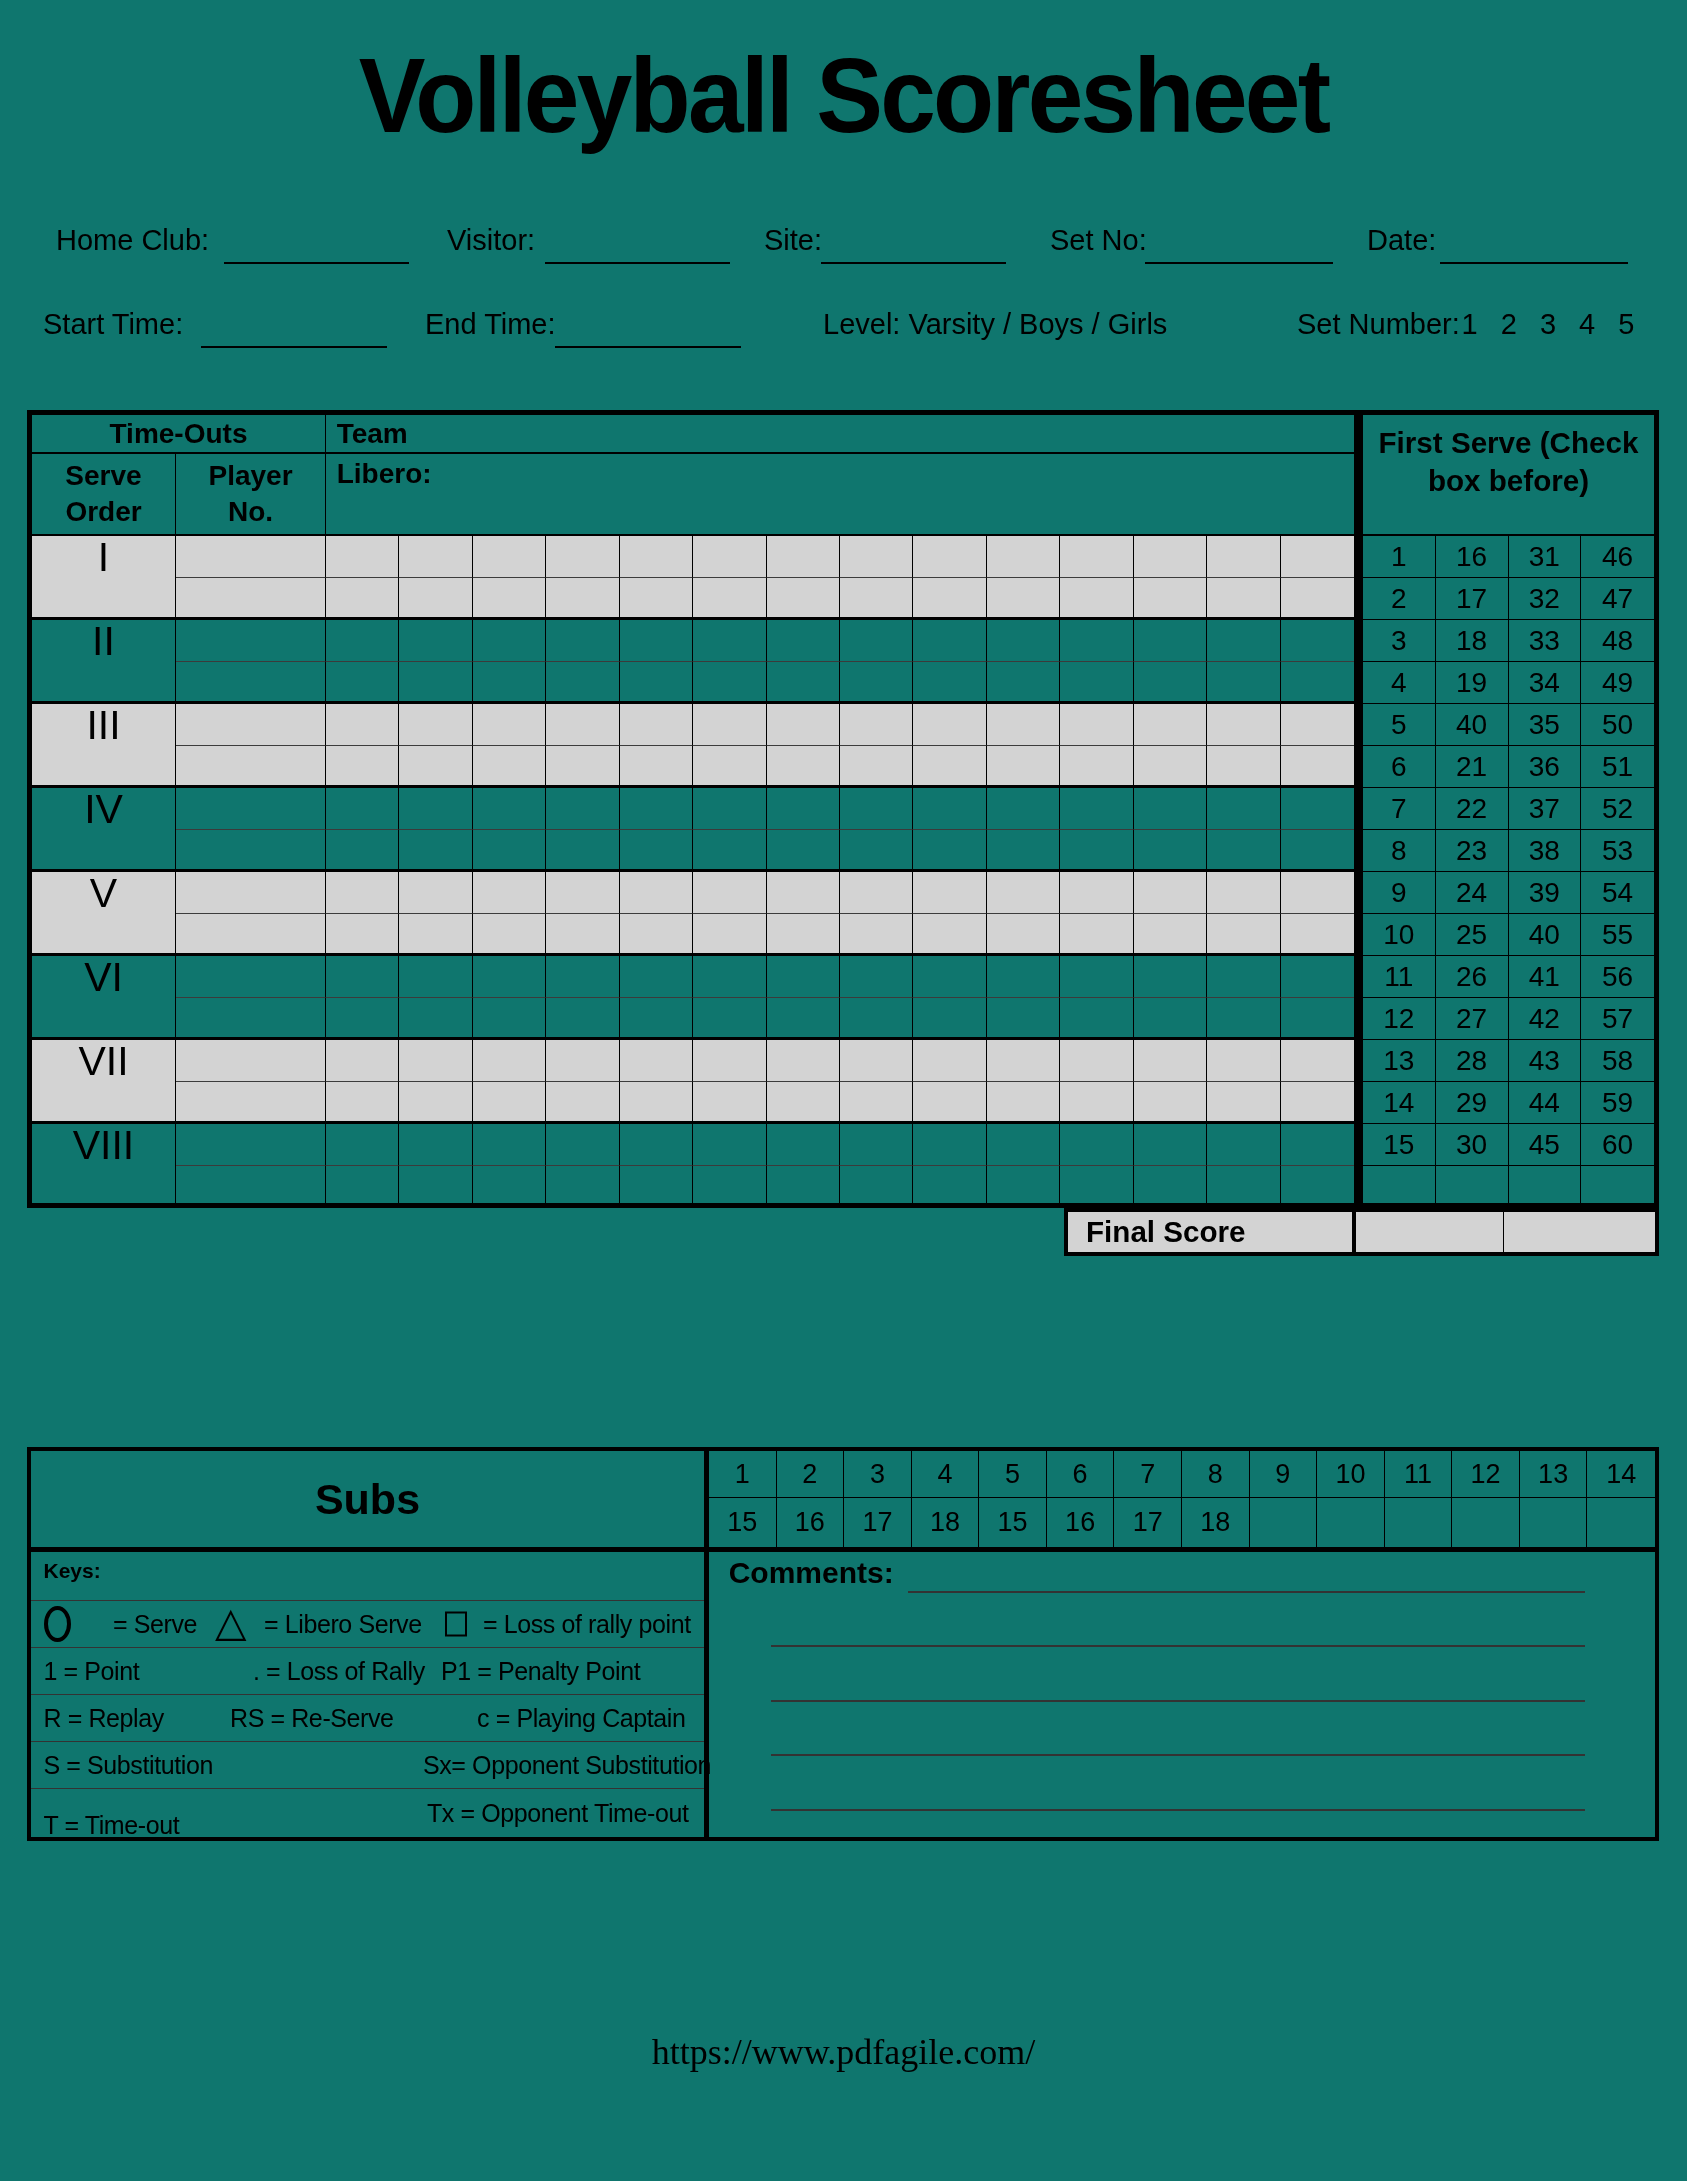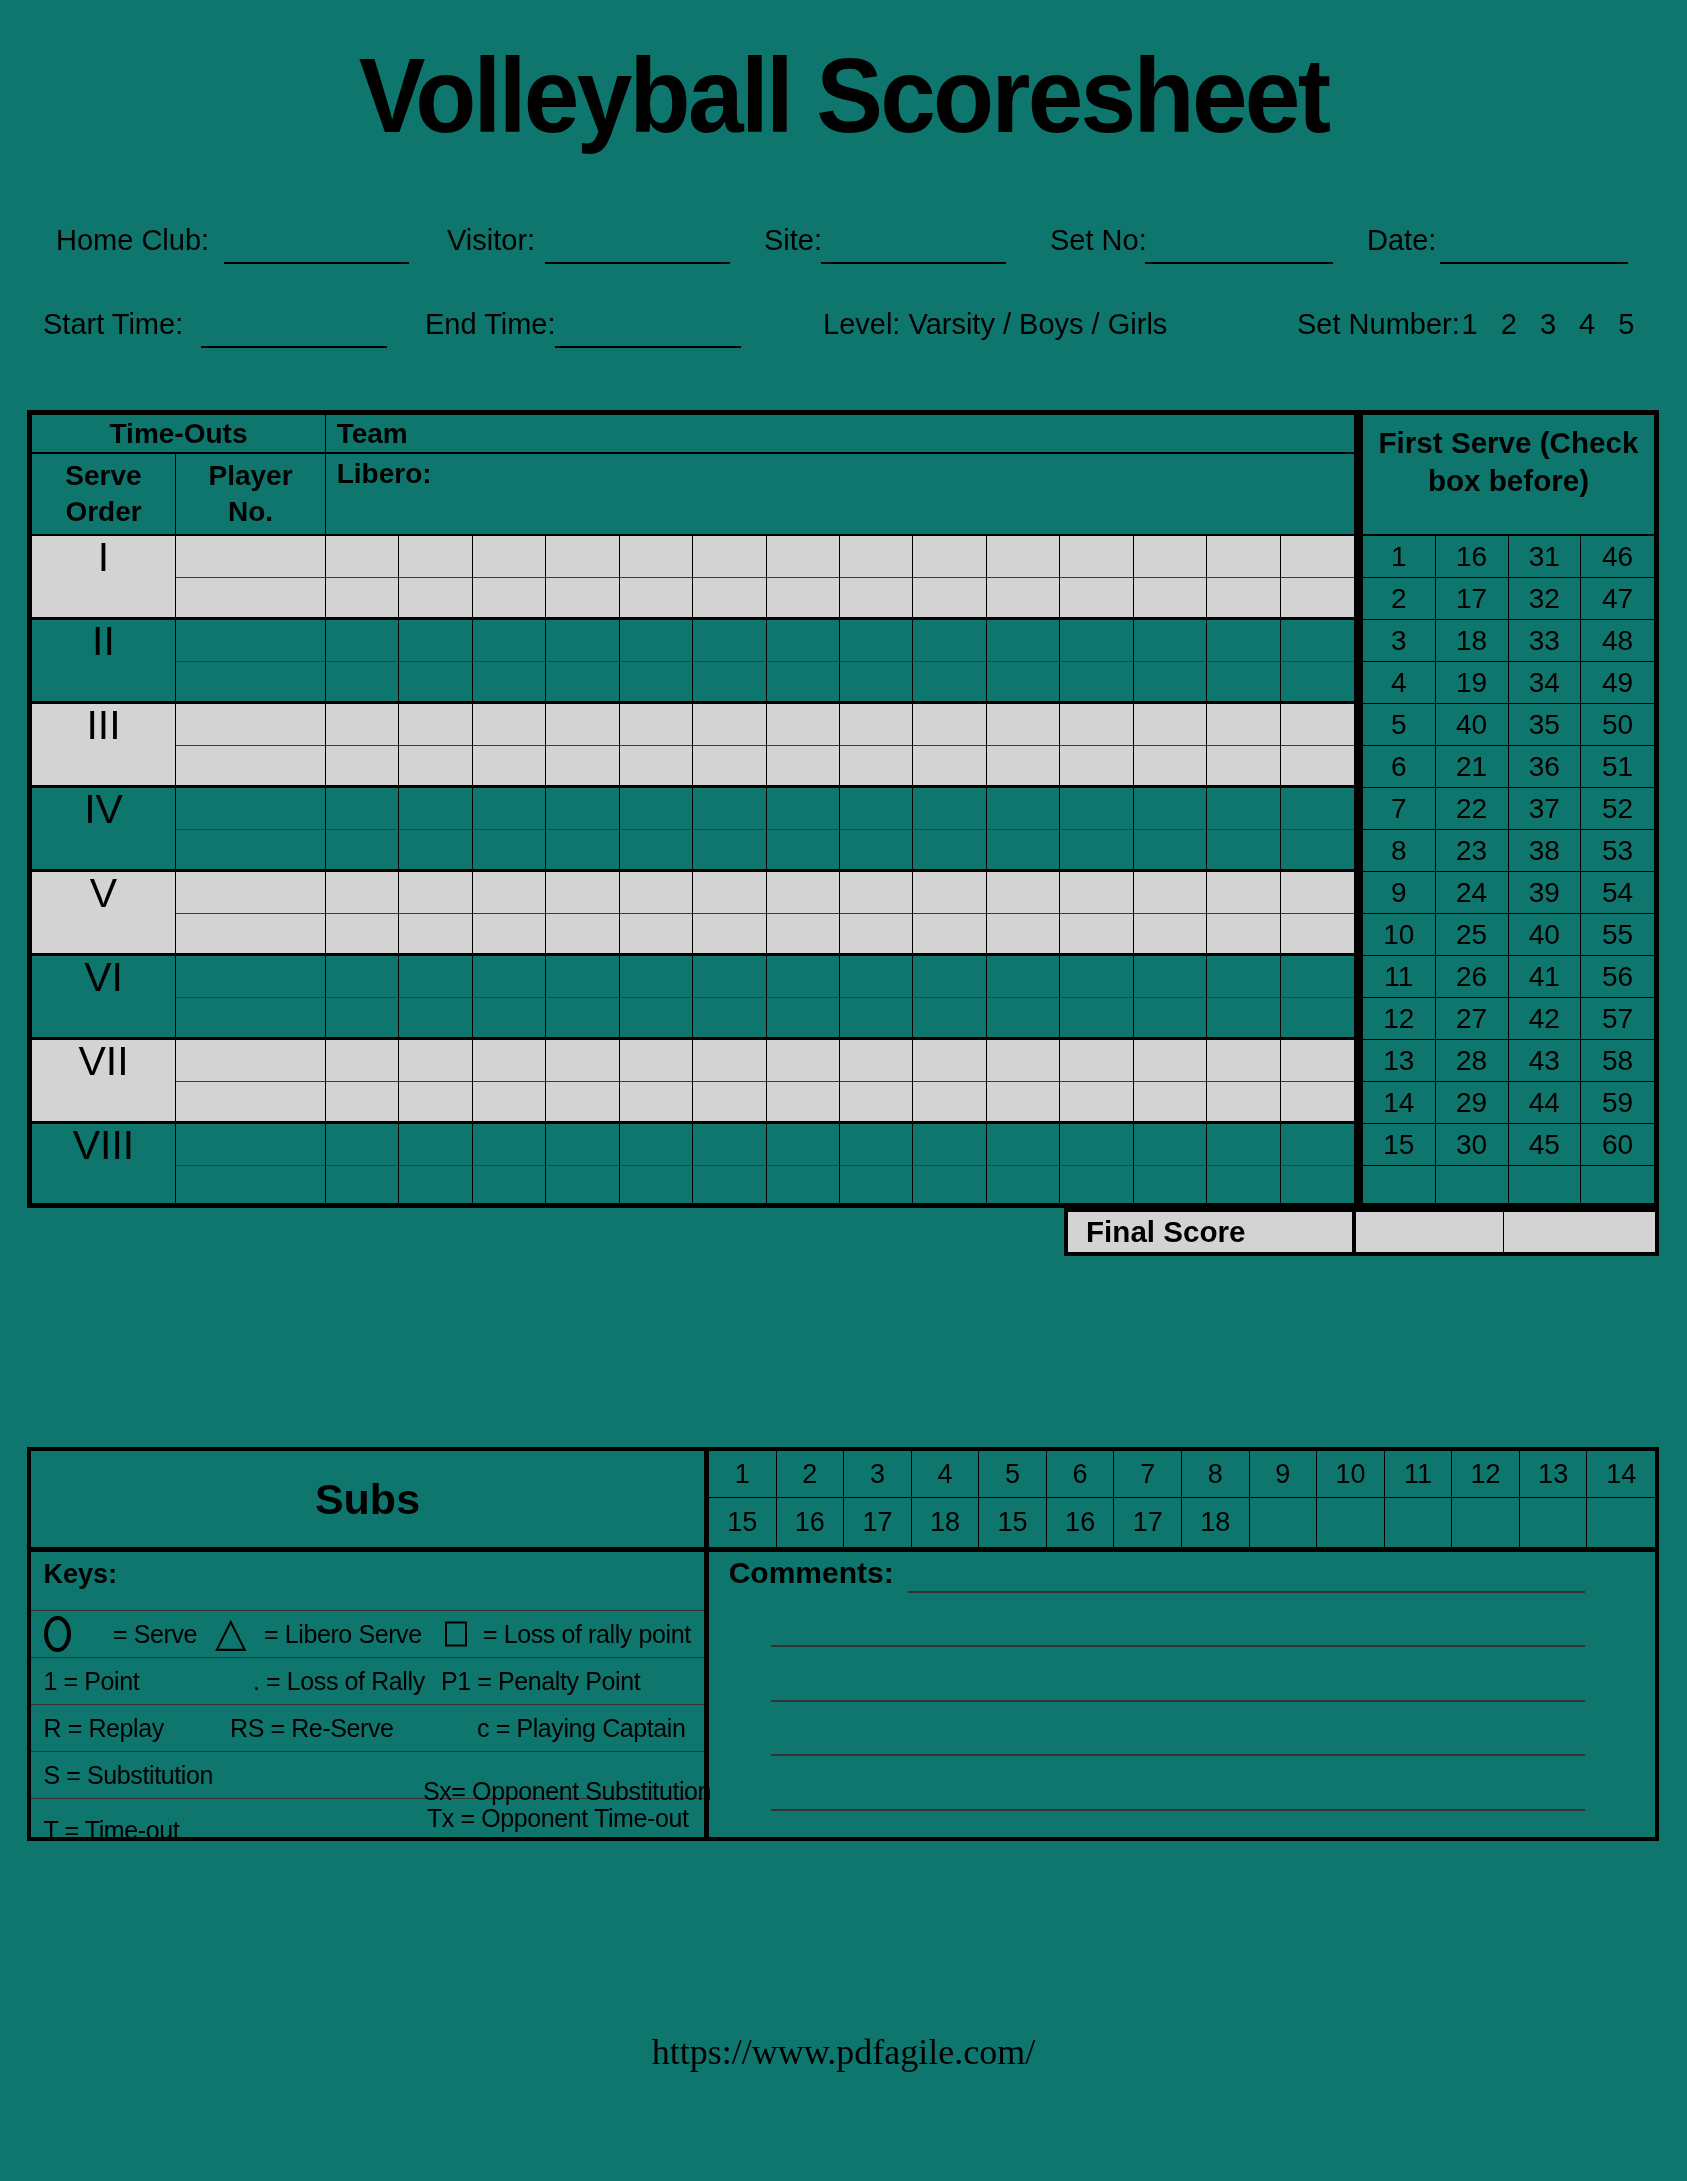--- a/index.html
+++ b/index.html
@@ -61,22 +61,22 @@
   .subs-cell{width:678px;flex:none;border-right:5.4px solid #000;box-sizing:border-box;
              display:flex;align-items:center;justify-content:center;font-weight:700;font-size:43px;}
   .subs-grid{flex:1;display:grid;grid-template-columns:repeat(14,1fr);grid-template-rows:47px 1fr;}
   .subs-grid > div{box-sizing:border-box;display:flex;align-items:center;justify-content:center;
                    font-size:27px;border-right:1.8px solid #000;}
   .subs-grid > div.c14{border-right:none;}
   .subs-grid > div.r1{border-bottom:1.8px solid #000;}
   .lower{display:flex;flex:1;}
   .keys-panel{width:678px;flex:none;border-right:5.4px solid #000;box-sizing:border-box;
               display:flex;flex-direction:column;}
-  .keys-header{height:59px;flex:none;border-bottom:1.8px solid #333;box-sizing:border-box;
-               font-weight:700;font-size:27px;padding:7.2px 0 0 12.5px;}
+  .keys-header{height:49px;flex:none;border-bottom:1.8px solid #333;box-sizing:border-box;
+               font-weight:700;font-size:21px;padding:7.2px 0 0 12.5px;}
   .keys-row{height:47px;flex:none;border-bottom:1.8px solid #333;box-sizing:border-box;position:relative;}
   .keys-row.last{border-bottom:none;flex:1;}
   .keys-row .tk{position:absolute;top:50%;transform:translateY(-50%);font-size:25px;
                 letter-spacing:-0.4px;white-space:nowrap;}
   .icon-circle{position:absolute;top:50%;transform:translateY(-50%);width:27px;height:36px;
                border:4.5px solid #000;border-radius:50%;box-sizing:border-box;}
   .icon-triangle{position:absolute;top:50%;transform:translateY(-54%);font-size:41px;line-height:41px;}
   .icon-square{position:absolute;top:50%;transform:translateY(-50%);width:21.5px;height:25px;
                border:2.7px solid #000;box-sizing:border-box;}
   .comments-panel{flex:1;position:relative;}
@@ -498,21 +498,21 @@
               <div class="tk" style="left: 222px;">. = Loss of Rally</div>
               <div class="tk" style="left: 410px;">P1 = Penalty Point</div>
             </div>
             <div class="keys-row">
               <div class="tk" style="left: 12.5px;">R = Replay</div>
               <div class="tk" style="left: 199px;">RS = Re-Serve</div>
               <div class="tk" style="left: 446px;">c = Playing Captain</div>
             </div>
             <div class="keys-row">
               <div class="tk" style="left: 12.5px;">S = Substitution</div>
-              <div class="tk" style="left: 392px; margin-top: 16px;">Sx= Opponent Substitution</div>
+              <div class="tk" style="left: 392px;">Sx= Opponent Substitution</div>
             </div>
             <div class="keys-row last">
               <div class="tk" style="left: 12.5px; margin-top: 12px;">T = Time-out</div>
               <div class="tk" style="left: 396px;">Tx = Opponent Time-out</div>
             </div>
           </div>
       </div>
       <div class="comments-panel" id="comments-panel">
         <span class="comments-label">Comments:</span>
       <div class="cline" style="left: 199px; top: 39px; width: 677px;"></div>

